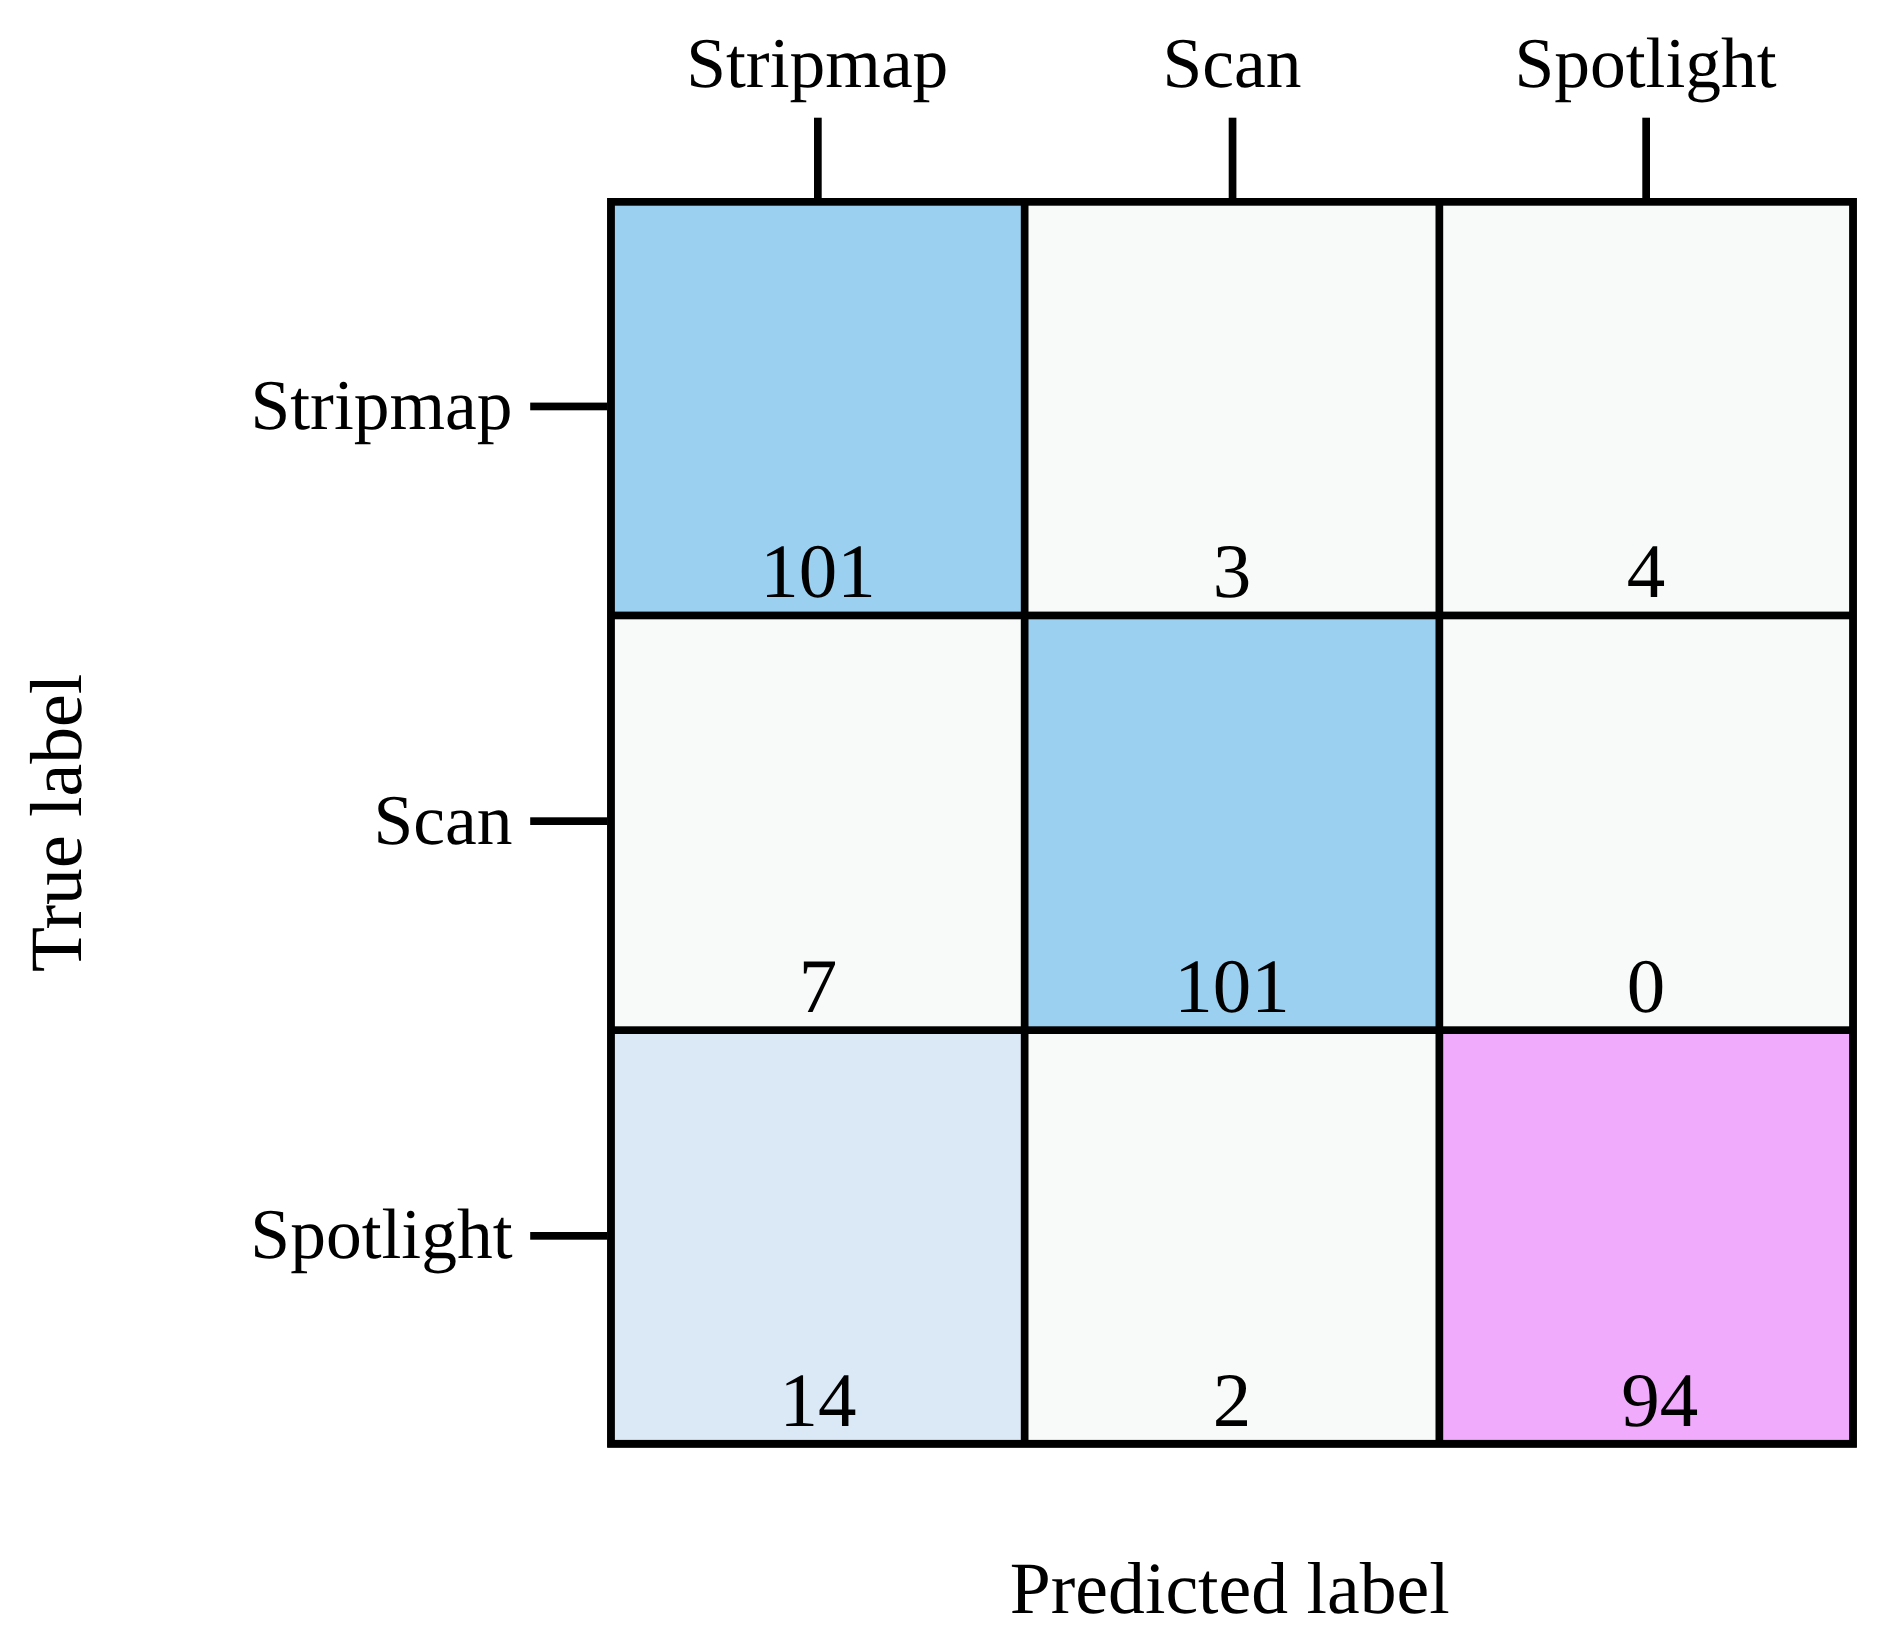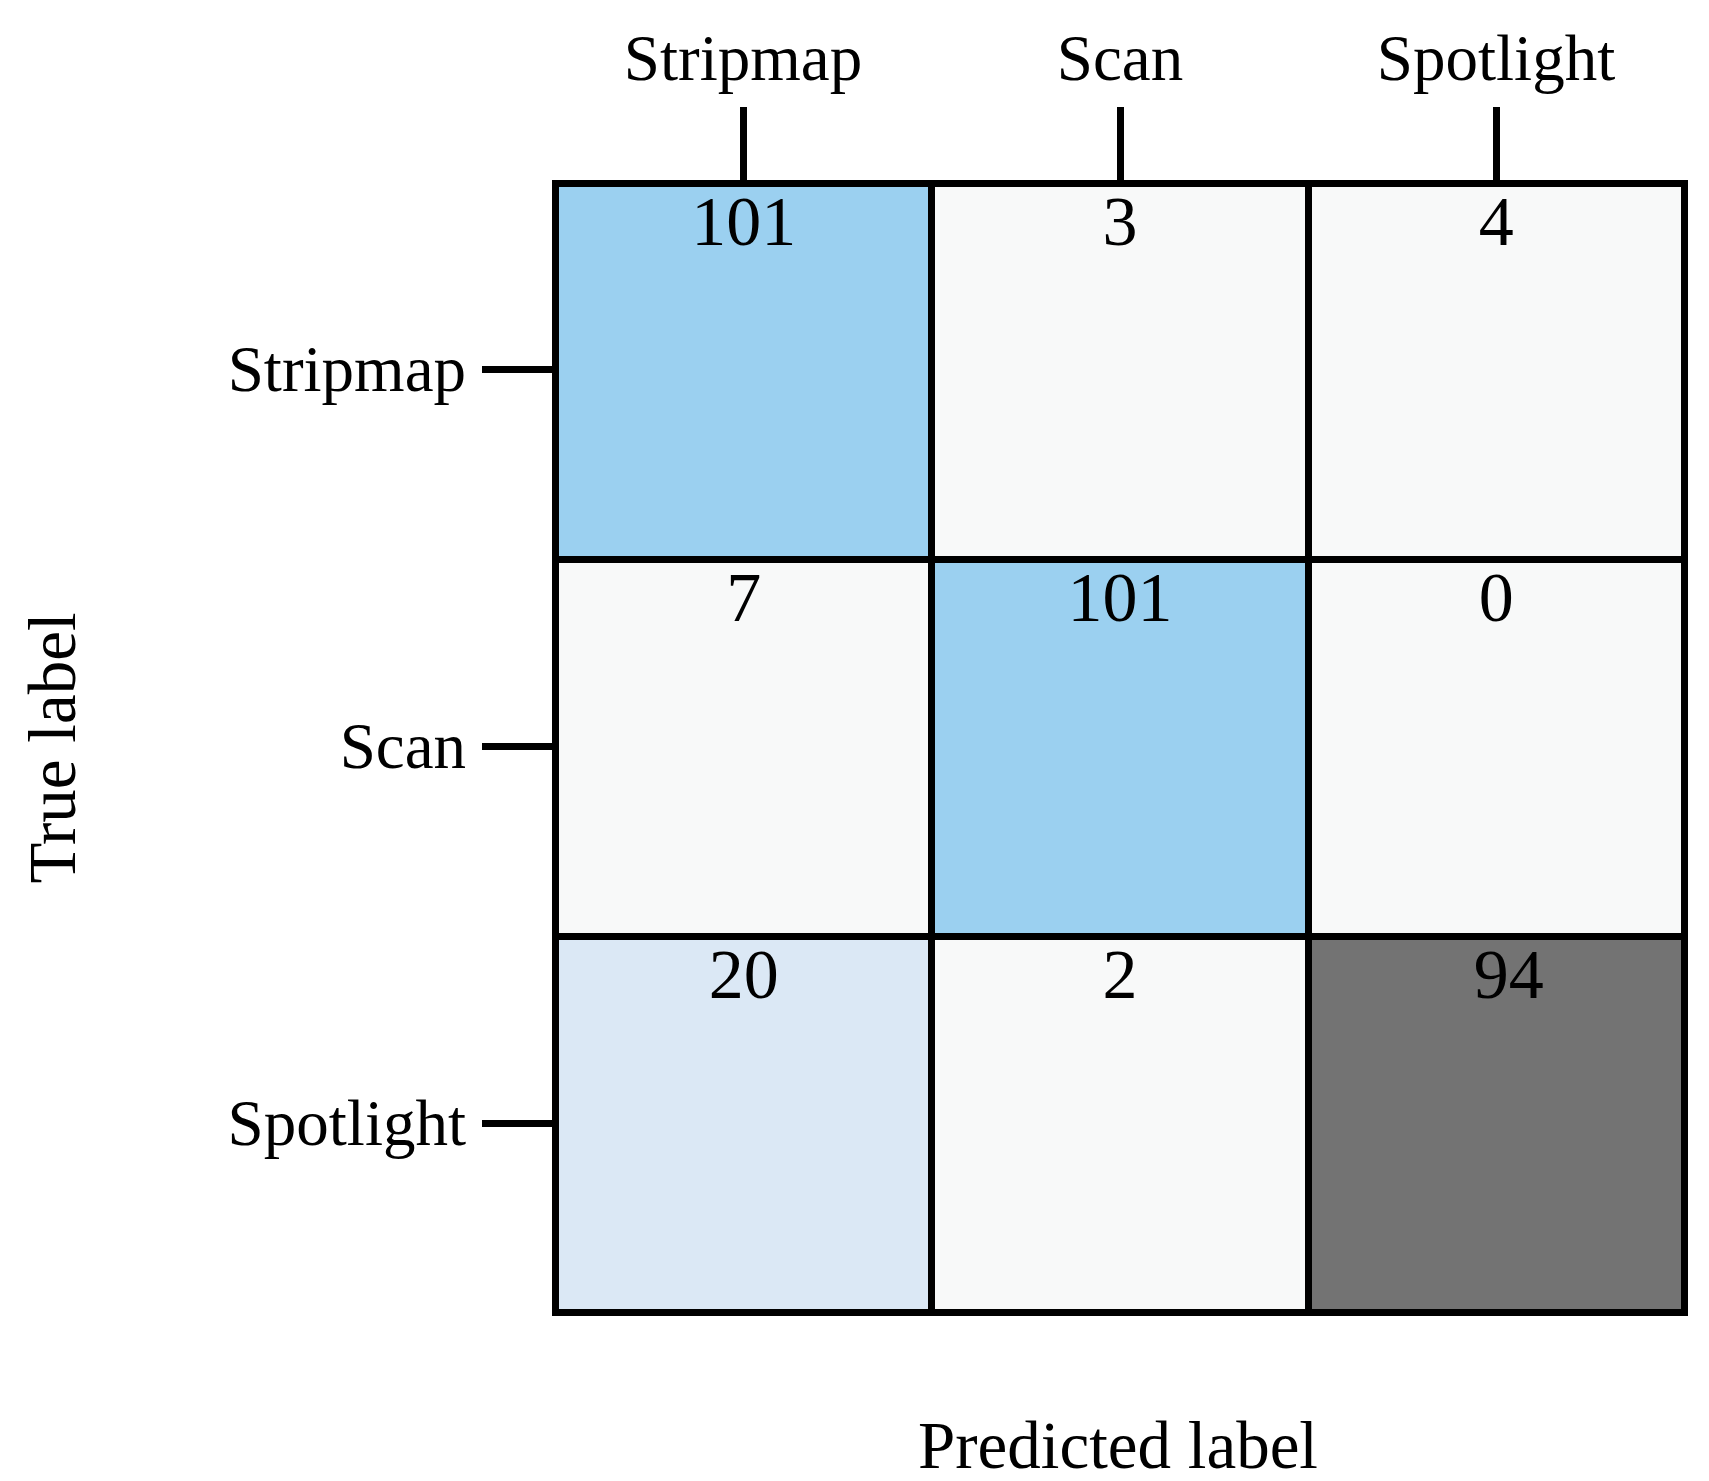--- a/index.html
+++ b/index.html
@@ -26,21 +26,21 @@
     height: 1122px;
     border: 7px solid #000000;
     background: #000000;
     display: grid;
     grid-template-columns: repeat(3, 1fr);
     grid-template-rows: repeat(3, 1fr);
     gap: 7px;
   }
   .cell {
     display: flex;
-    align-items: flex-start;
+    align-items: flex-end;
     justify-content: center;
     font-family: Liberation Serif, serif;
   }
   .cell-value {
     font-size: 70px;
     line-height: 1;
     color: #000000;
   }
 
   
@@ -131,26 +131,26 @@
     <div class="cell" style="background: rgb(248, 249, 249);">
       <span class="cell-value">7</span>
     </div>
     <div class="cell" style="background: rgb(155, 208, 240);">
       <span class="cell-value">101</span>
     </div>
     <div class="cell" style="background: rgb(248, 249, 249);">
       <span class="cell-value">0</span>
     </div>
     <div class="cell" style="background: rgb(219, 232, 245);">
-      <span class="cell-value">20</span>
+      <span class="cell-value">14</span>
     </div>
     <div class="cell" style="background: rgb(248, 249, 249);">
       <span class="cell-value">2</span>
     </div>
-    <div class="cell" style="background: #737373; padding-left: 25px;">
+    <div class="cell" style="background: #f0abfc; padding-left: 25px;">
       <span class="cell-value">94</span>
     </div>
   </div>
 
   <div id="y-axis-title">True label</div>
   <div id="x-axis-title">Predicted label</div>
 
 </div>
 
 </body></html>

